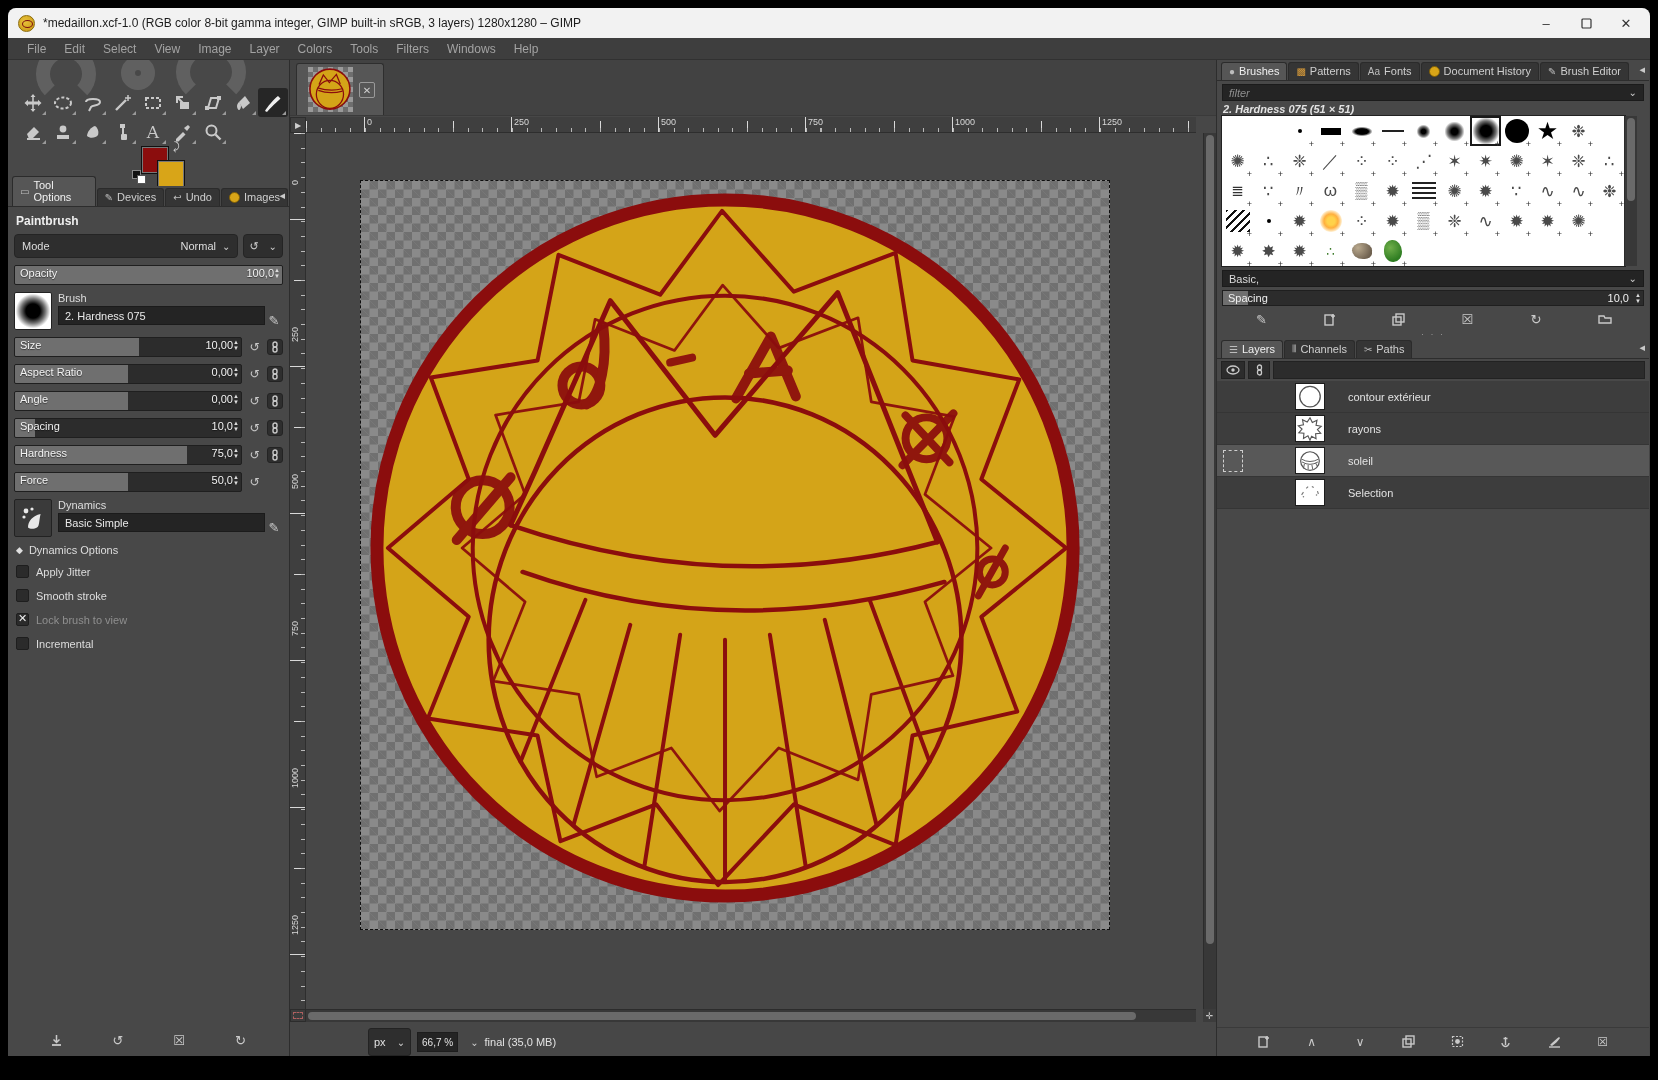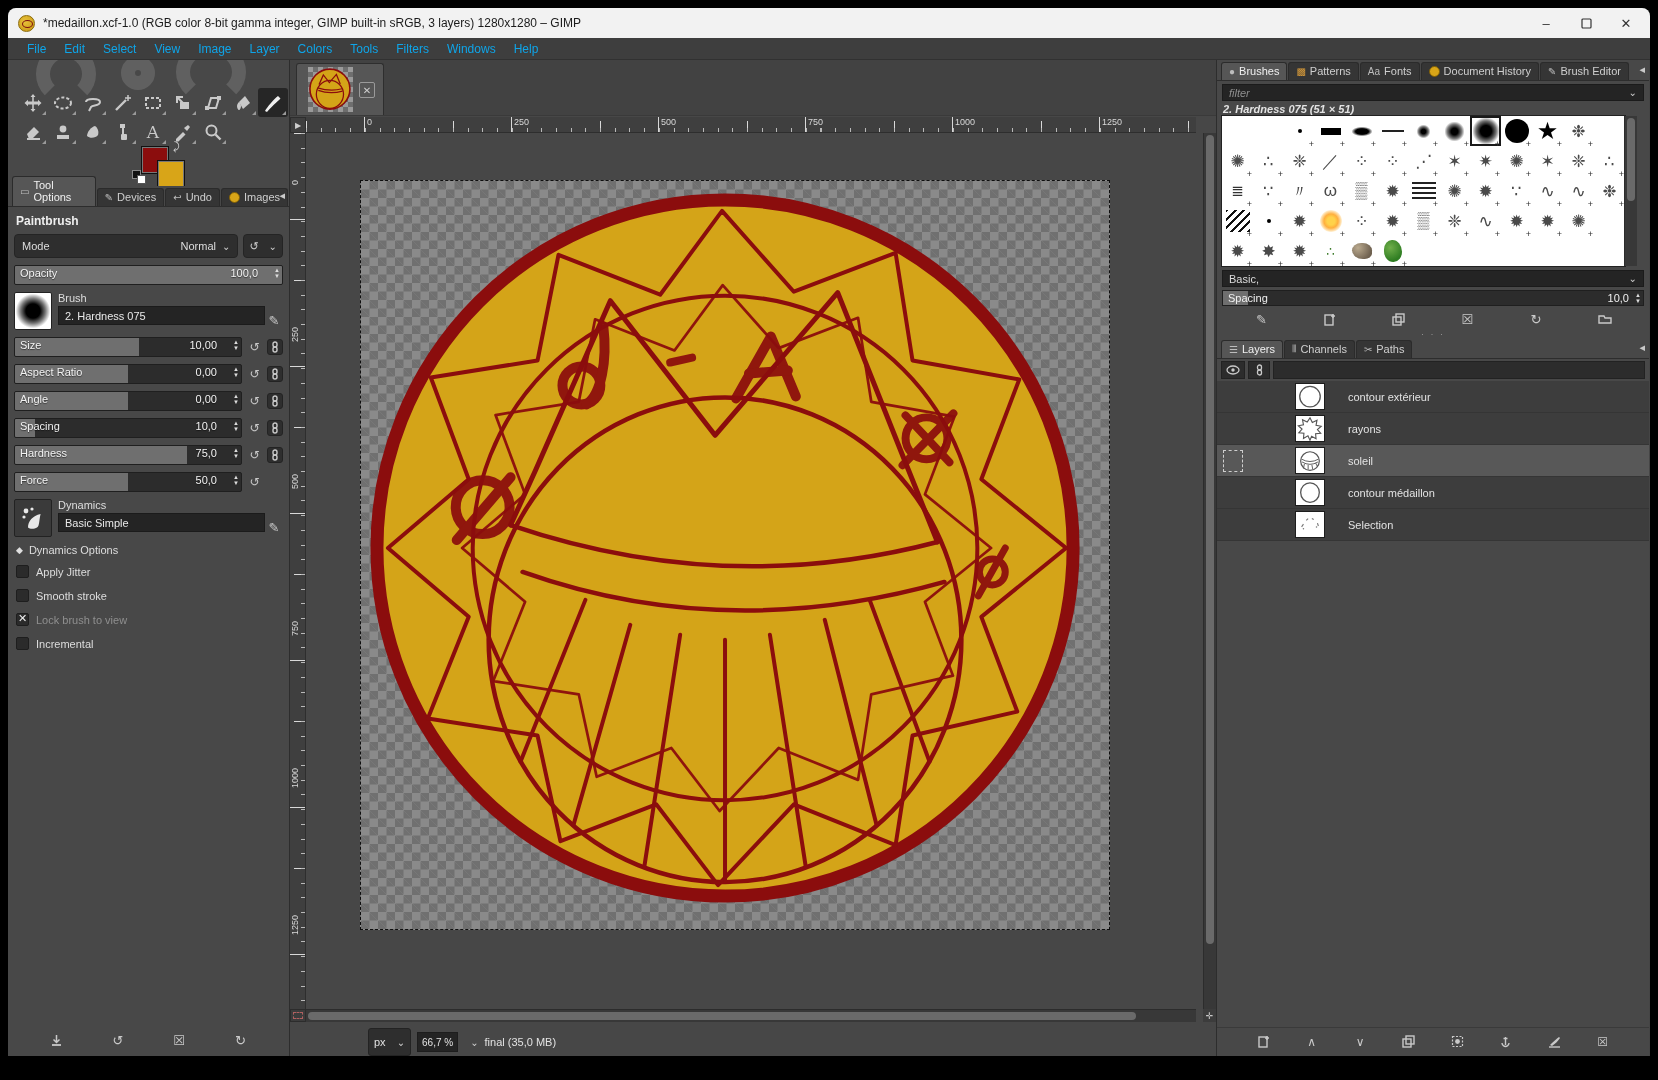--- a/index.html
+++ b/index.html
@@ -10,21 +10,21 @@
   
   .titlebar{height:30px;background:#f2f2f2;display:flex;align-items:center;padding:0 4px 0 10px;flex:0 0 auto;}
   .title-icon{width:17px;height:17px;border-radius:50%;background:radial-gradient(circle at 40% 35%,#e8c23a,#c69312);
     border:1px solid #8b6b0a;margin-right:8px;position:relative;}
   .title-icon::after{content:"";position:absolute;left:3px;top:4px;width:9px;height:6px;border:1px solid #7d1010;border-radius:50%;}
   .title-text{font-size:12px;color:#1b1b1b;flex:1;white-space:nowrap;overflow:hidden;}
   .win-btn{width:40px;height:26px;display:flex;align-items:center;justify-content:center;color:#333;font-size:13px;}
   .win-btn svg{display:block;}
   
   .menubar{height:22px;background:#3e3e3e;display:flex;align-items:center;padding-left:10px;flex:0 0 auto;border-bottom:1px solid #313131;}
-  .menu-item{color:#0ea5e9;font-size:12px;padding:0 9px;height:100%;display:flex;align-items:center;}
+  .menu-item{color:#a3a3a3;font-size:12px;padding:0 9px;height:100%;display:flex;align-items:center;}
   
   .main{flex:1;display:flex;min-height:0;}
   .dock-left{width:282px;background:#484848;border-right:1px solid #2d2d2d;position:relative;flex:0 0 auto;}
   .center{width:926px;background:#474747;position:relative;flex:0 0 auto;}
   .dock-right{width:433px;background:#484848;border-left:1px solid #2d2d2d;position:relative;flex:0 0 auto;}
   
   .toolbox{height:126px;position:relative;overflow:hidden;}
   .wilber-mark{position:absolute;left:18px;top:-26px;width:240px;height:70px;opacity:.18;}
   .wilber-mark .c{position:absolute;border:14px solid #cfcfcf;border-radius:50%;}
   .tools{position:absolute;left:10px;top:28px;width:270px;display:flex;flex-wrap:wrap;}
@@ -53,21 +53,21 @@
   .row{display:flex;align-items:center;margin-bottom:7px;}
   .mode-box{flex:1;background:#2e2e2e;border:1px solid #242424;border-radius:4px;height:24px;
     display:flex;align-items:center;padding:0 7px;color:#ddd;}
   .mode-box .spacer{flex:1;}
   .chev{color:#cfcfcf;font-size:10px;margin-left:6px;}
   .side-box{background:#2e2e2e;border:1px solid #242424;border-radius:4px;height:24px;display:flex;align-items:center;
     padding:0 5px;margin-left:5px;color:#cfcfcf;gap:4px;}
   .slider{flex:1;height:20px;background:#2c2c2c;border:1px solid #1f1f1f;border-radius:2px;position:relative;overflow:hidden;}
   .slider .fill{position:absolute;left:0;top:0;bottom:0;background:#6f6f6f;}
   .slider .lab{position:absolute;left:5px;top:1px;font-size:11px;color:#f2f2f2;text-shadow:0 1px 1px #0008;}
-  .slider .val{position:absolute;right:24px;top:1px;font-size:11px;color:#f2f2f2;text-shadow:0 1px 1px #0008;}
+  .slider .val{position:absolute;right:8px;top:1px;font-size:11px;color:#f2f2f2;text-shadow:0 1px 1px #0008;}
   .slider .spin{position:absolute;right:2px;top:1px;display:flex;flex-direction:column;line-height:6px;font-size:6px;color:#ddd;}
   .icon-btn{width:15px;height:15px;display:flex;align-items:center;justify-content:center;color:#c9c9c9;font-size:12px;margin-left:5px;flex:0 0 auto;}
   .link-btn{width:16px;height:16px;margin-left:5px;background:#2e2e2e;border:1px solid #232323;border-radius:3px;
     display:flex;align-items:center;justify-content:center;flex:0 0 auto;}
   .picker-row{display:flex;margin-bottom:7px;}
   .picker-thumb{width:38px;height:38px;background:#fff;border:1px solid #222;border-radius:2px;flex:0 0 auto;position:relative;}
   .picker-thumb.dark{background:#3a3a3a;}
   .soft-dot{position:absolute;inset:0;background:radial-gradient(circle,#000 28%,rgba(0,0,0,.55) 48%,transparent 68%);}
   .dyn-icon{position:absolute;inset:4px;color:#e8e8e8;}
   .picker-main{flex:1;margin-left:6px;min-width:0;}
@@ -847,30 +847,20 @@
                 <path d="M9 17l-1 5M13 18v5M17 18l1 5M21 16l2 4" stroke="#555" stroke-width="1"></path>
               </svg>
           </div>
           <span>soleil</span>
         </div>
         <div class="layer-row">
           <div class="lr-eye"></div>
           <div class="lr-chain"></div>
           <div class="lr-thumb">
             <svg viewBox="0 0 30 27">
-                <ellipse cx="15" cy="13.5" rx="10" ry="10.5" fill="none" stroke="#555" stroke-width="1.4"></ellipse>
-              </svg>
-          </div>
-          <span>contour médaillon</span>
-        </div>
-        <div class="layer-row">
-          <div class="lr-eye"></div>
-          <div class="lr-chain"></div>
-          <div class="lr-thumb">
-            <svg viewBox="0 0 30 27">
                 <path d="M6 16l2-3M11 9l2-2M17 7l2 1M23 12l1 3" stroke="#777" stroke-width="1.2" fill="none"></path>
                 <circle cx="8" cy="18" r=".8" fill="#777"></circle>
                 <circle cx="22" cy="16" r=".8" fill="#777"></circle>
               </svg>
           </div>
           <span>Selection</span>
         </div>
       </div>
 
       <div class="layers-bottom">

